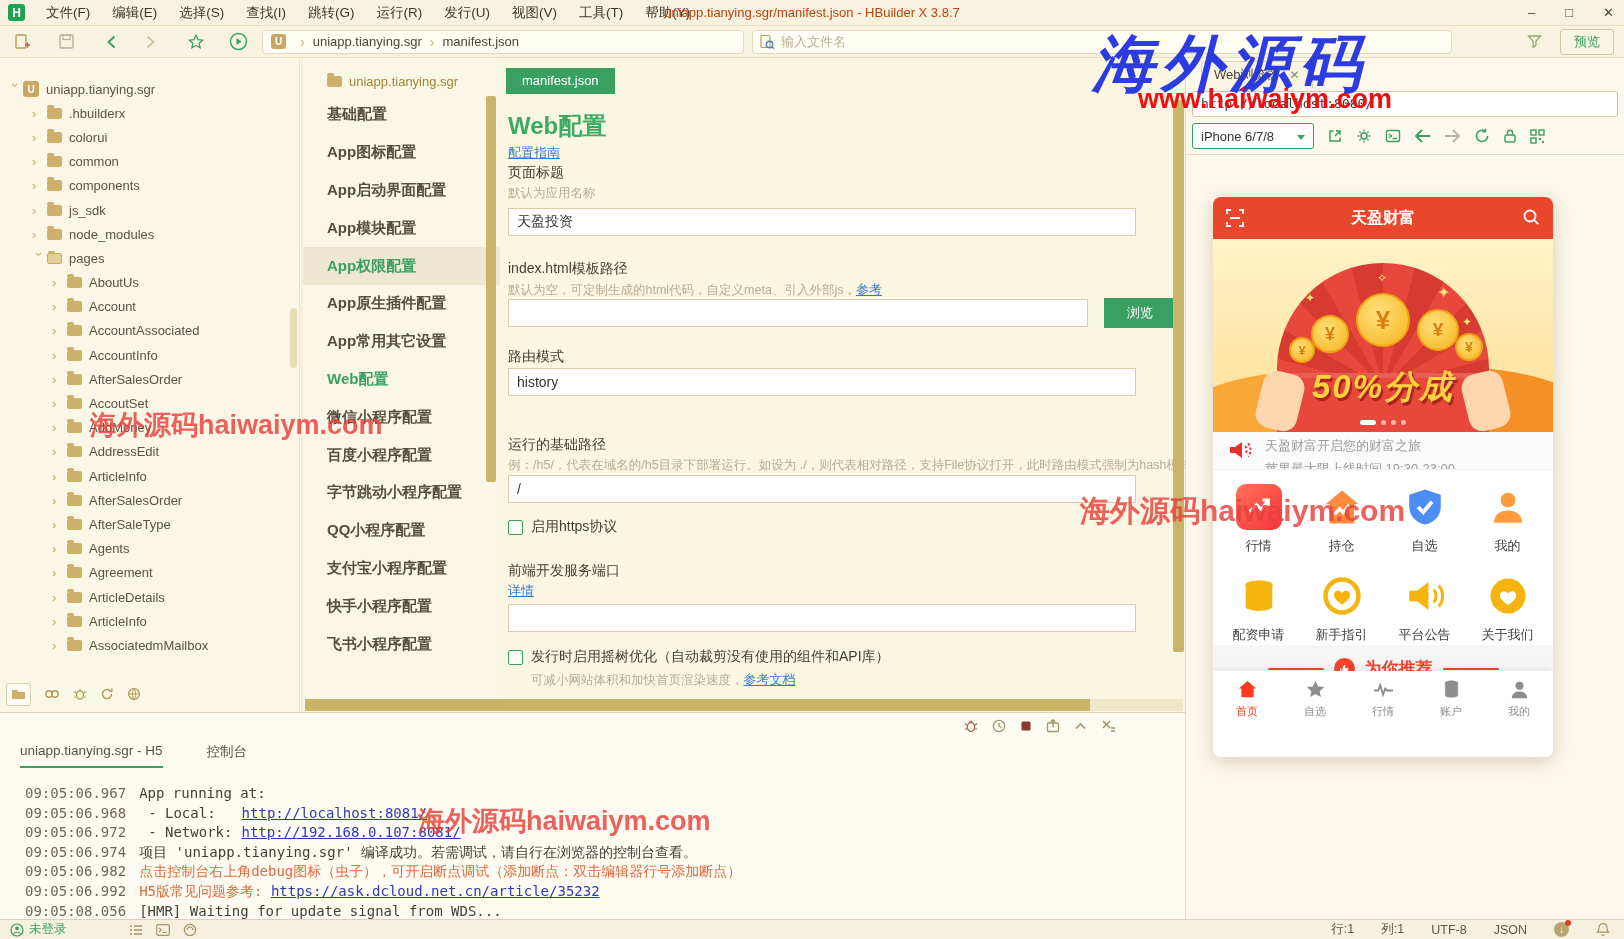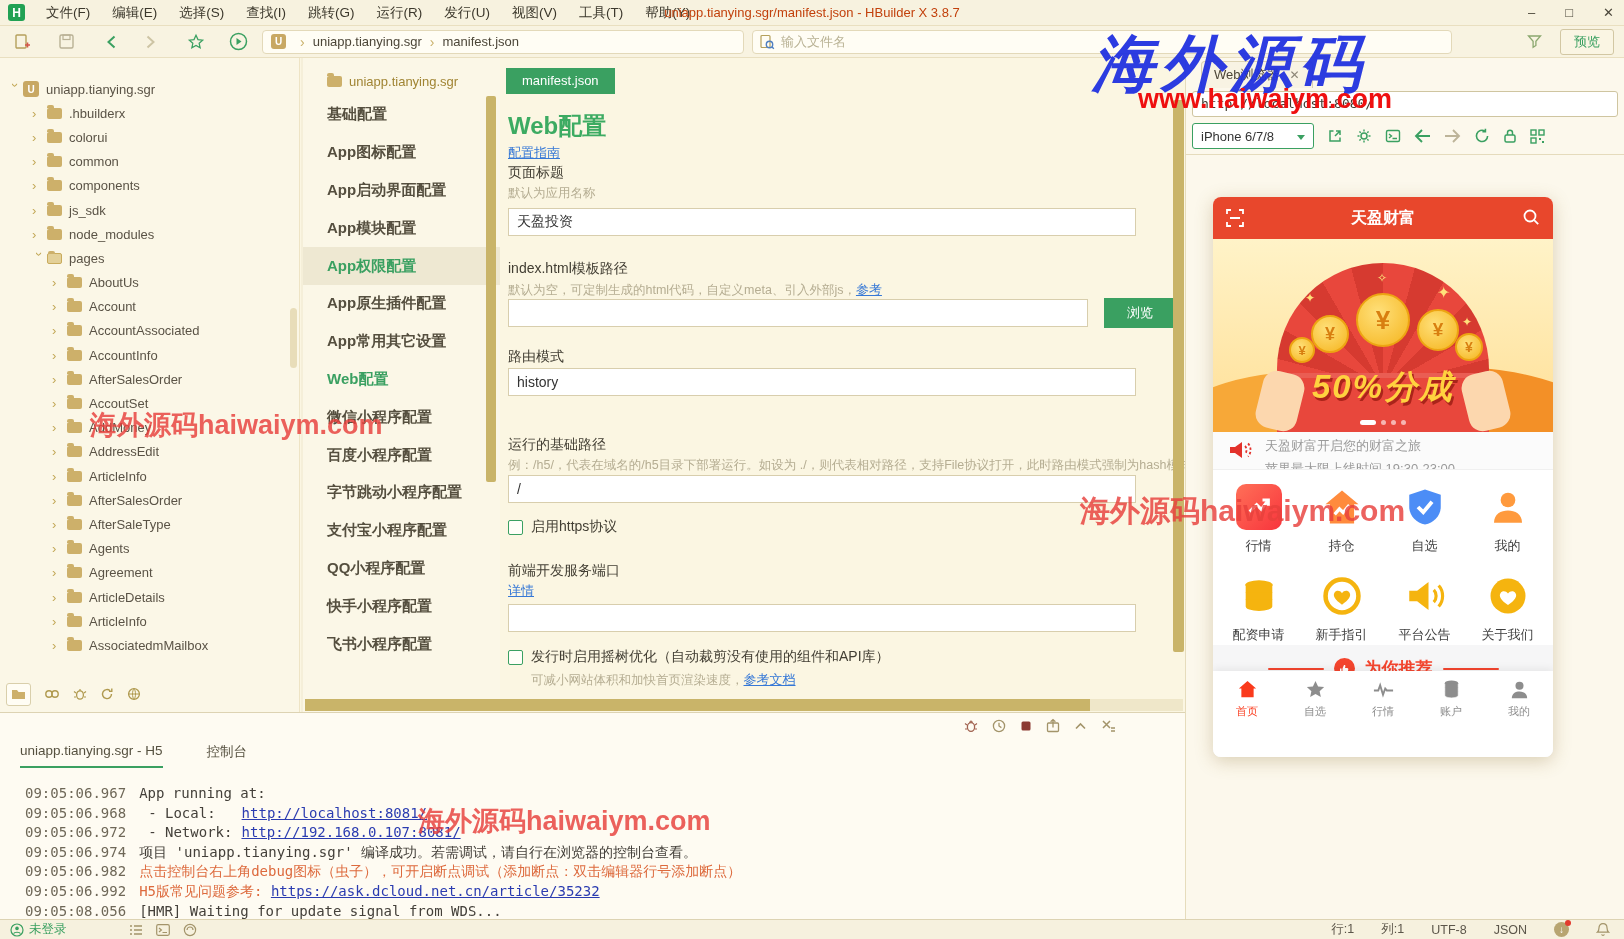--- a/index.html
+++ b/index.html
@@ -424,22 +424,22 @@
     <div class="cn-item">App图标配置</div>
     <div class="cn-item">App启动界面配置</div>
     <div class="cn-item">App模块配置</div>
     <div class="cn-item hl">App权限配置</div>
     <div class="cn-item">App原生插件配置</div>
     <div class="cn-item">App常用其它设置</div>
     <div class="cn-item green">Web配置</div>
     <div class="cn-item">微信小程序配置</div>
     <div class="cn-item">百度小程序配置</div>
     <div class="cn-item">字节跳动小程序配置</div>
+    <div class="cn-item">QQ小程序配置</div>
     <div class="cn-item">支付宝小程序配置</div>
-    <div class="cn-item">QQ小程序配置</div>
     <div class="cn-item">快手小程序配置</div>
     <div class="cn-item">飞书小程序配置</div>
     <div class="cn-scroll"></div>
   </div>
 
   <div class="editor">
     <div class="etab">manifest.json</div>
     <div class="fhead">Web配置</div>
     <a class="flink fguide">配置指南</a>
 

